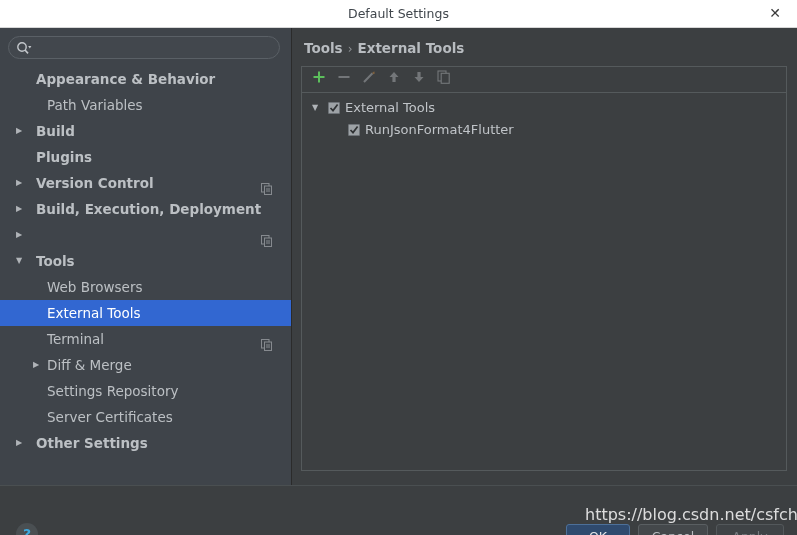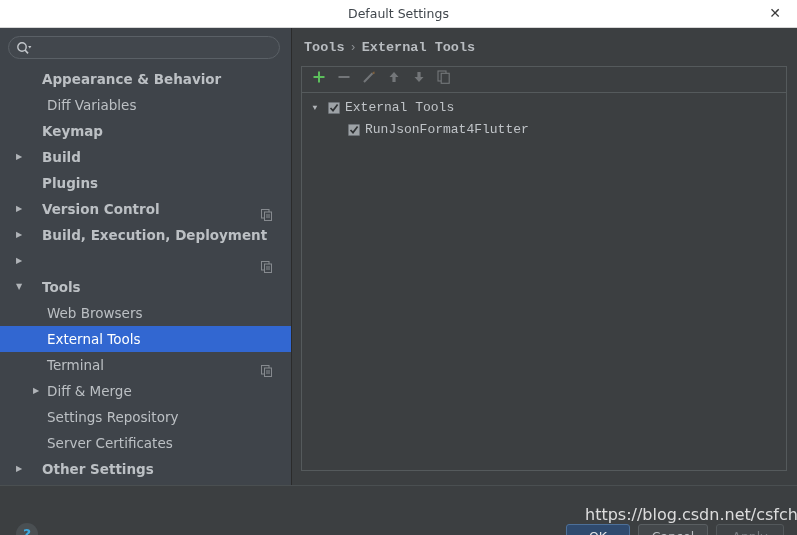--- a/index.html
+++ b/index.html
@@ -117,36 +117,35 @@
   .nav-item .label {
     position: absolute; top: 0;
     line-height: 26px;
   }
   .nav-item .copy-icon {
     position: absolute; right: 19px; top: 7px;
     width: 12px; height: 12px;
     opacity: .75;
   }
   .nav-item.lvl0 .arrow { left: 12px; }
-  .nav-item.lvl0 .label { left: 42px; font-weight: bold; }
+  .nav-item.lvl0 .label { left: 36px; font-weight: bold; }
   .nav-item.lvl1 .arrow { left: 29px; }
   .nav-item.lvl1 .label { left: 47px; }
 
   .sb-track {
     position: absolute; left: 283px; top: 0;
     width: 9px; height: 419px;
     background: transparent;
   }
 
   
   .right {
     position: absolute; left: 292px; top: 0;
     width: 505px; height: 457px;
     background: #3c3f41;
-    font-family: Liberation Mono, monospace;
   }
   .breadcrumb {
     position: absolute; left: 12px; top: 10px;
     height: 20px; line-height: 20px;
     font-size: 13.5px;
     color: #b8bcc0;
     font-weight: bold;
     white-space: nowrap;
   }
   .breadcrumb .crumb-sep {
@@ -299,25 +298,21 @@
       </div>
 
       <div class="tree-list">
 
         <div class="nav-item lvl0">
             <span class="arrow"></span>
             <span class="label">Appearance &amp; Behavior</span>
           </div>
           <div class="nav-item lvl1">
             <span class="arrow"></span>
-            <span class="label">Diff Variables</span>
-          </div>
-          <div class="nav-item lvl0">
-            <span class="arrow"></span>
-            <span class="label">Keymap</span>
+            <span class="label">Path Variables</span>
           </div>
           <div class="nav-item lvl0">
             <span class="arrow">▶</span>
             <span class="label">Build</span>
           </div>
           <div class="nav-item lvl0">
             <span class="arrow"></span>
             <span class="label">Plugins</span>
           </div>
           <div class="nav-item lvl0">

